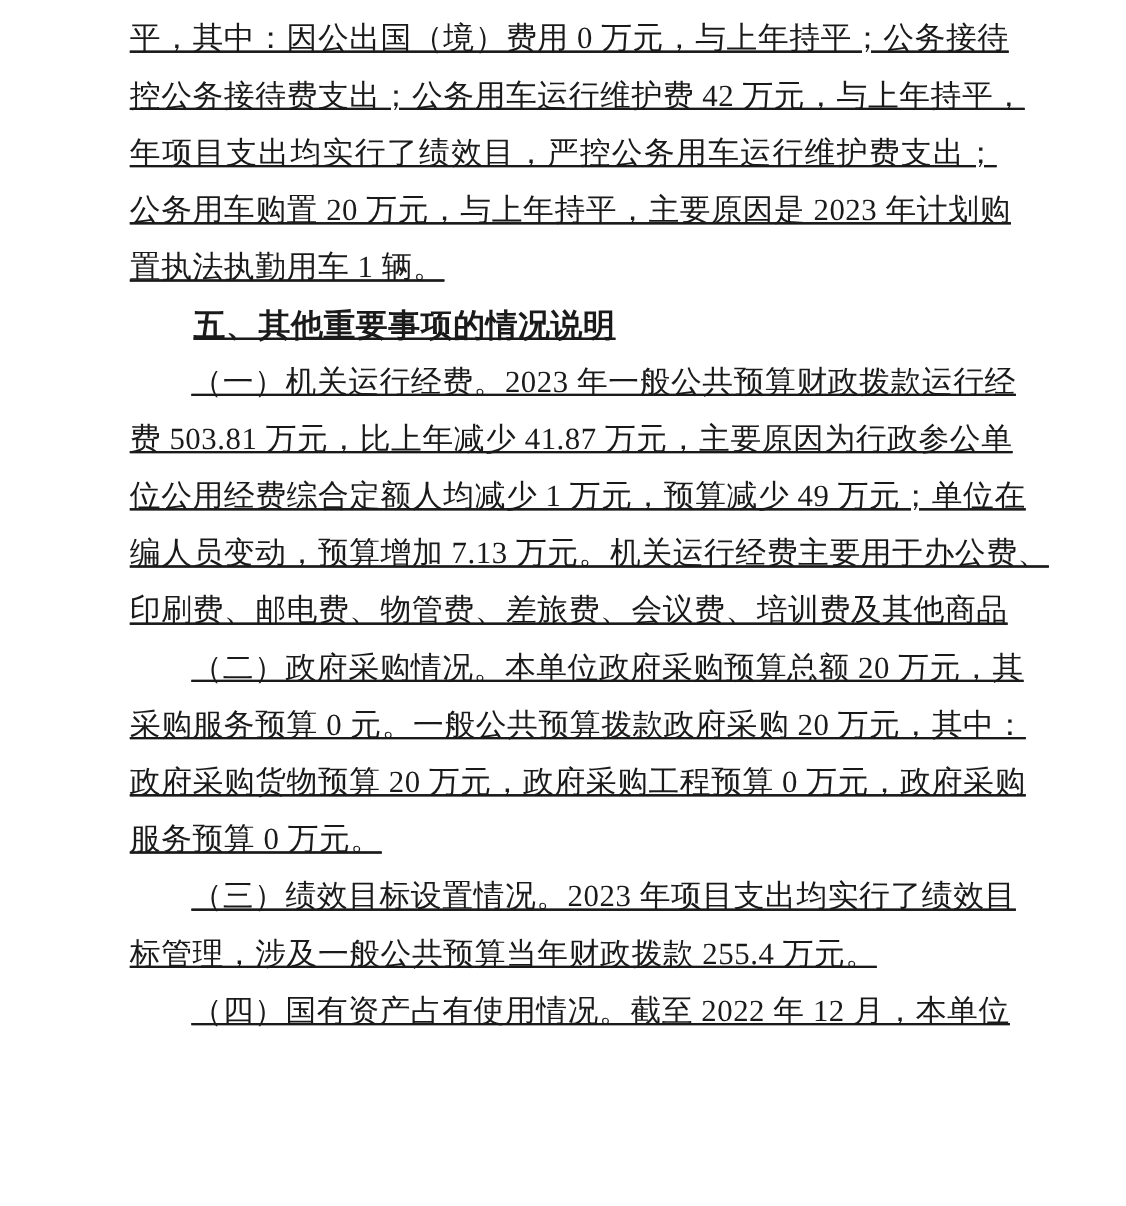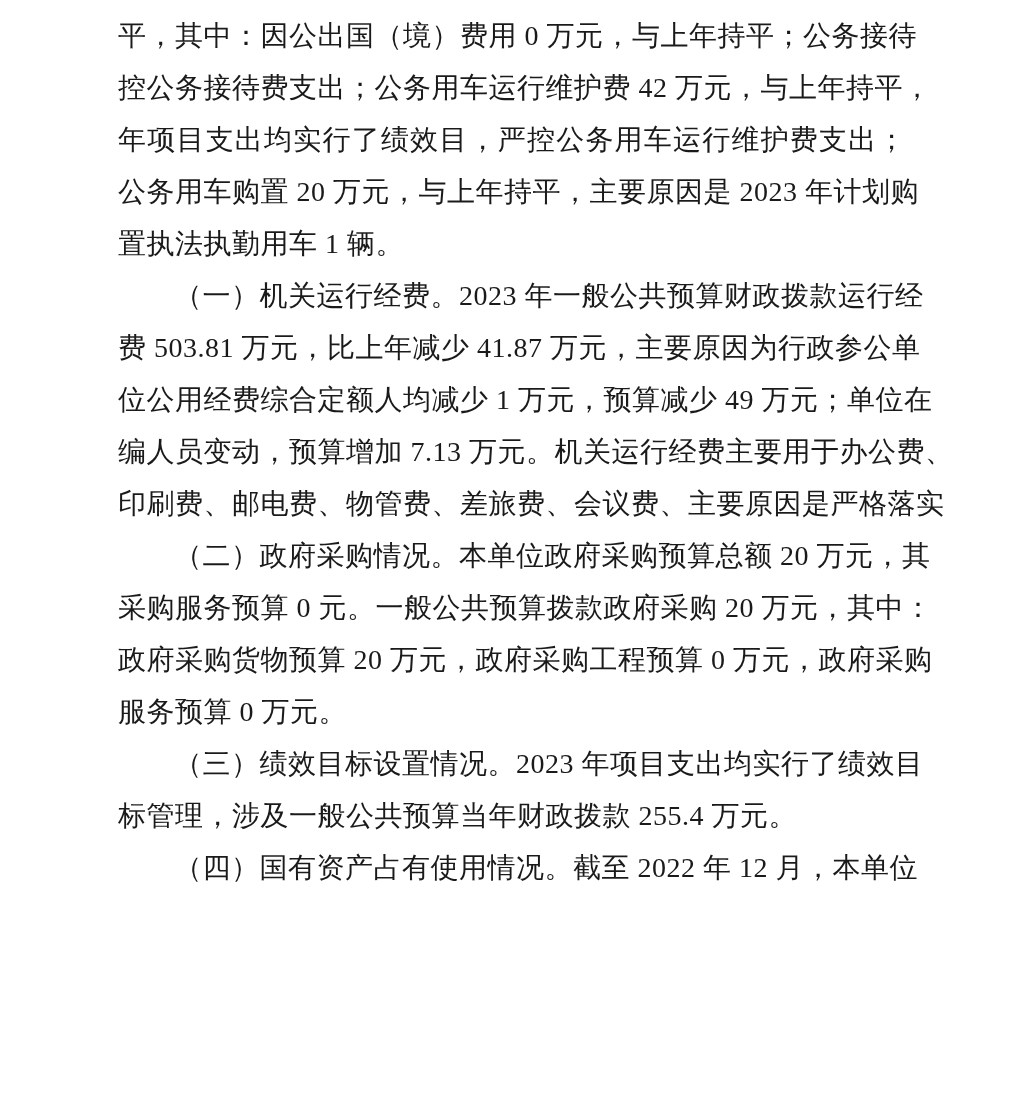--- a/index.html
+++ b/index.html
@@ -1,15 +1,15 @@
 <!DOCTYPE html>
 <html><head>
 <meta charset="utf-8">
 <style>
-  * { margin: 0; padding: 0; box-sizing: border-box; }
+  * { margin: 0; padding: 0; box-sizing: border-box; text-decoration: underline; }
   html, body {
     background: #ffffff;
   }
   .page {
     position: relative;
     width: 1024px;
     height: 1096px;
     background: #ffffff;
     overflow: hidden;
     font-family: "Liberation Serif", "DejaVu Serif", serif;
@@ -53,25 +53,26 @@
 </head>
 <body>
 
 <div class="page">
   <div class="text-block">
     <div class="line">平，其中：因公出国（境）费用 0 万元，与上年持平；公务接待</div>
     <div class="line">控公务接待费支出；公务用车运行维护费 42 万元，与上年持平，</div>
     <div class="line">年项目支出均实行了绩效目，严控公务用车运行维护费支出；</div>
     <div class="line">公务用车购置 20 万元，与上年持平，主要原因是 2023 年计划购</div>
     <div class="line para-last">置执法执勤用车 1 辆。</div>
+    <div class="line heading indent">五、其他重要事项的情况说明</div>
     <div class="line indent">（一）机关运行经费。2023 年一般公共预算财政拨款运行经</div>
     <div class="line">费 503.81 万元，比上年减少 41.87 万元，主要原因为行政参公单</div>
     <div class="line">位公用经费综合定额人均减少 1 万元，预算减少 49 万元；单位在</div>
     <div class="line">编人员变动，预算增加 7.13 万元。机关运行经费主要用于办公费、</div>
-    <div class="line">印刷费、邮电费、物管费、差旅费、会议费、主要原因是严格落实</div>
+    <div class="line">印刷费、邮电费、物管费、差旅费、会议费、培训费及其他商品</div>
     <div class="line indent">（二）政府采购情况。本单位政府采购预算总额 20 万元，其</div>
     <div class="line">采购服务预算 0 元。一般公共预算拨款政府采购 20 万元，其中：</div>
     <div class="line">政府采购货物预算 20 万元，政府采购工程预算 0 万元，政府采购</div>
     <div class="line para-last">服务预算 0 万元。</div>
     <div class="line indent">（三）绩效目标设置情况。2023 年项目支出均实行了绩效目</div>
     <div class="line para-last">标管理，涉及一般公共预算当年财政拨款 255.4 万元。</div>
     <div class="line indent">（四）国有资产占有使用情况。截至 2022 年 12 月，本单位</div>
   </div>
 </div>
 

